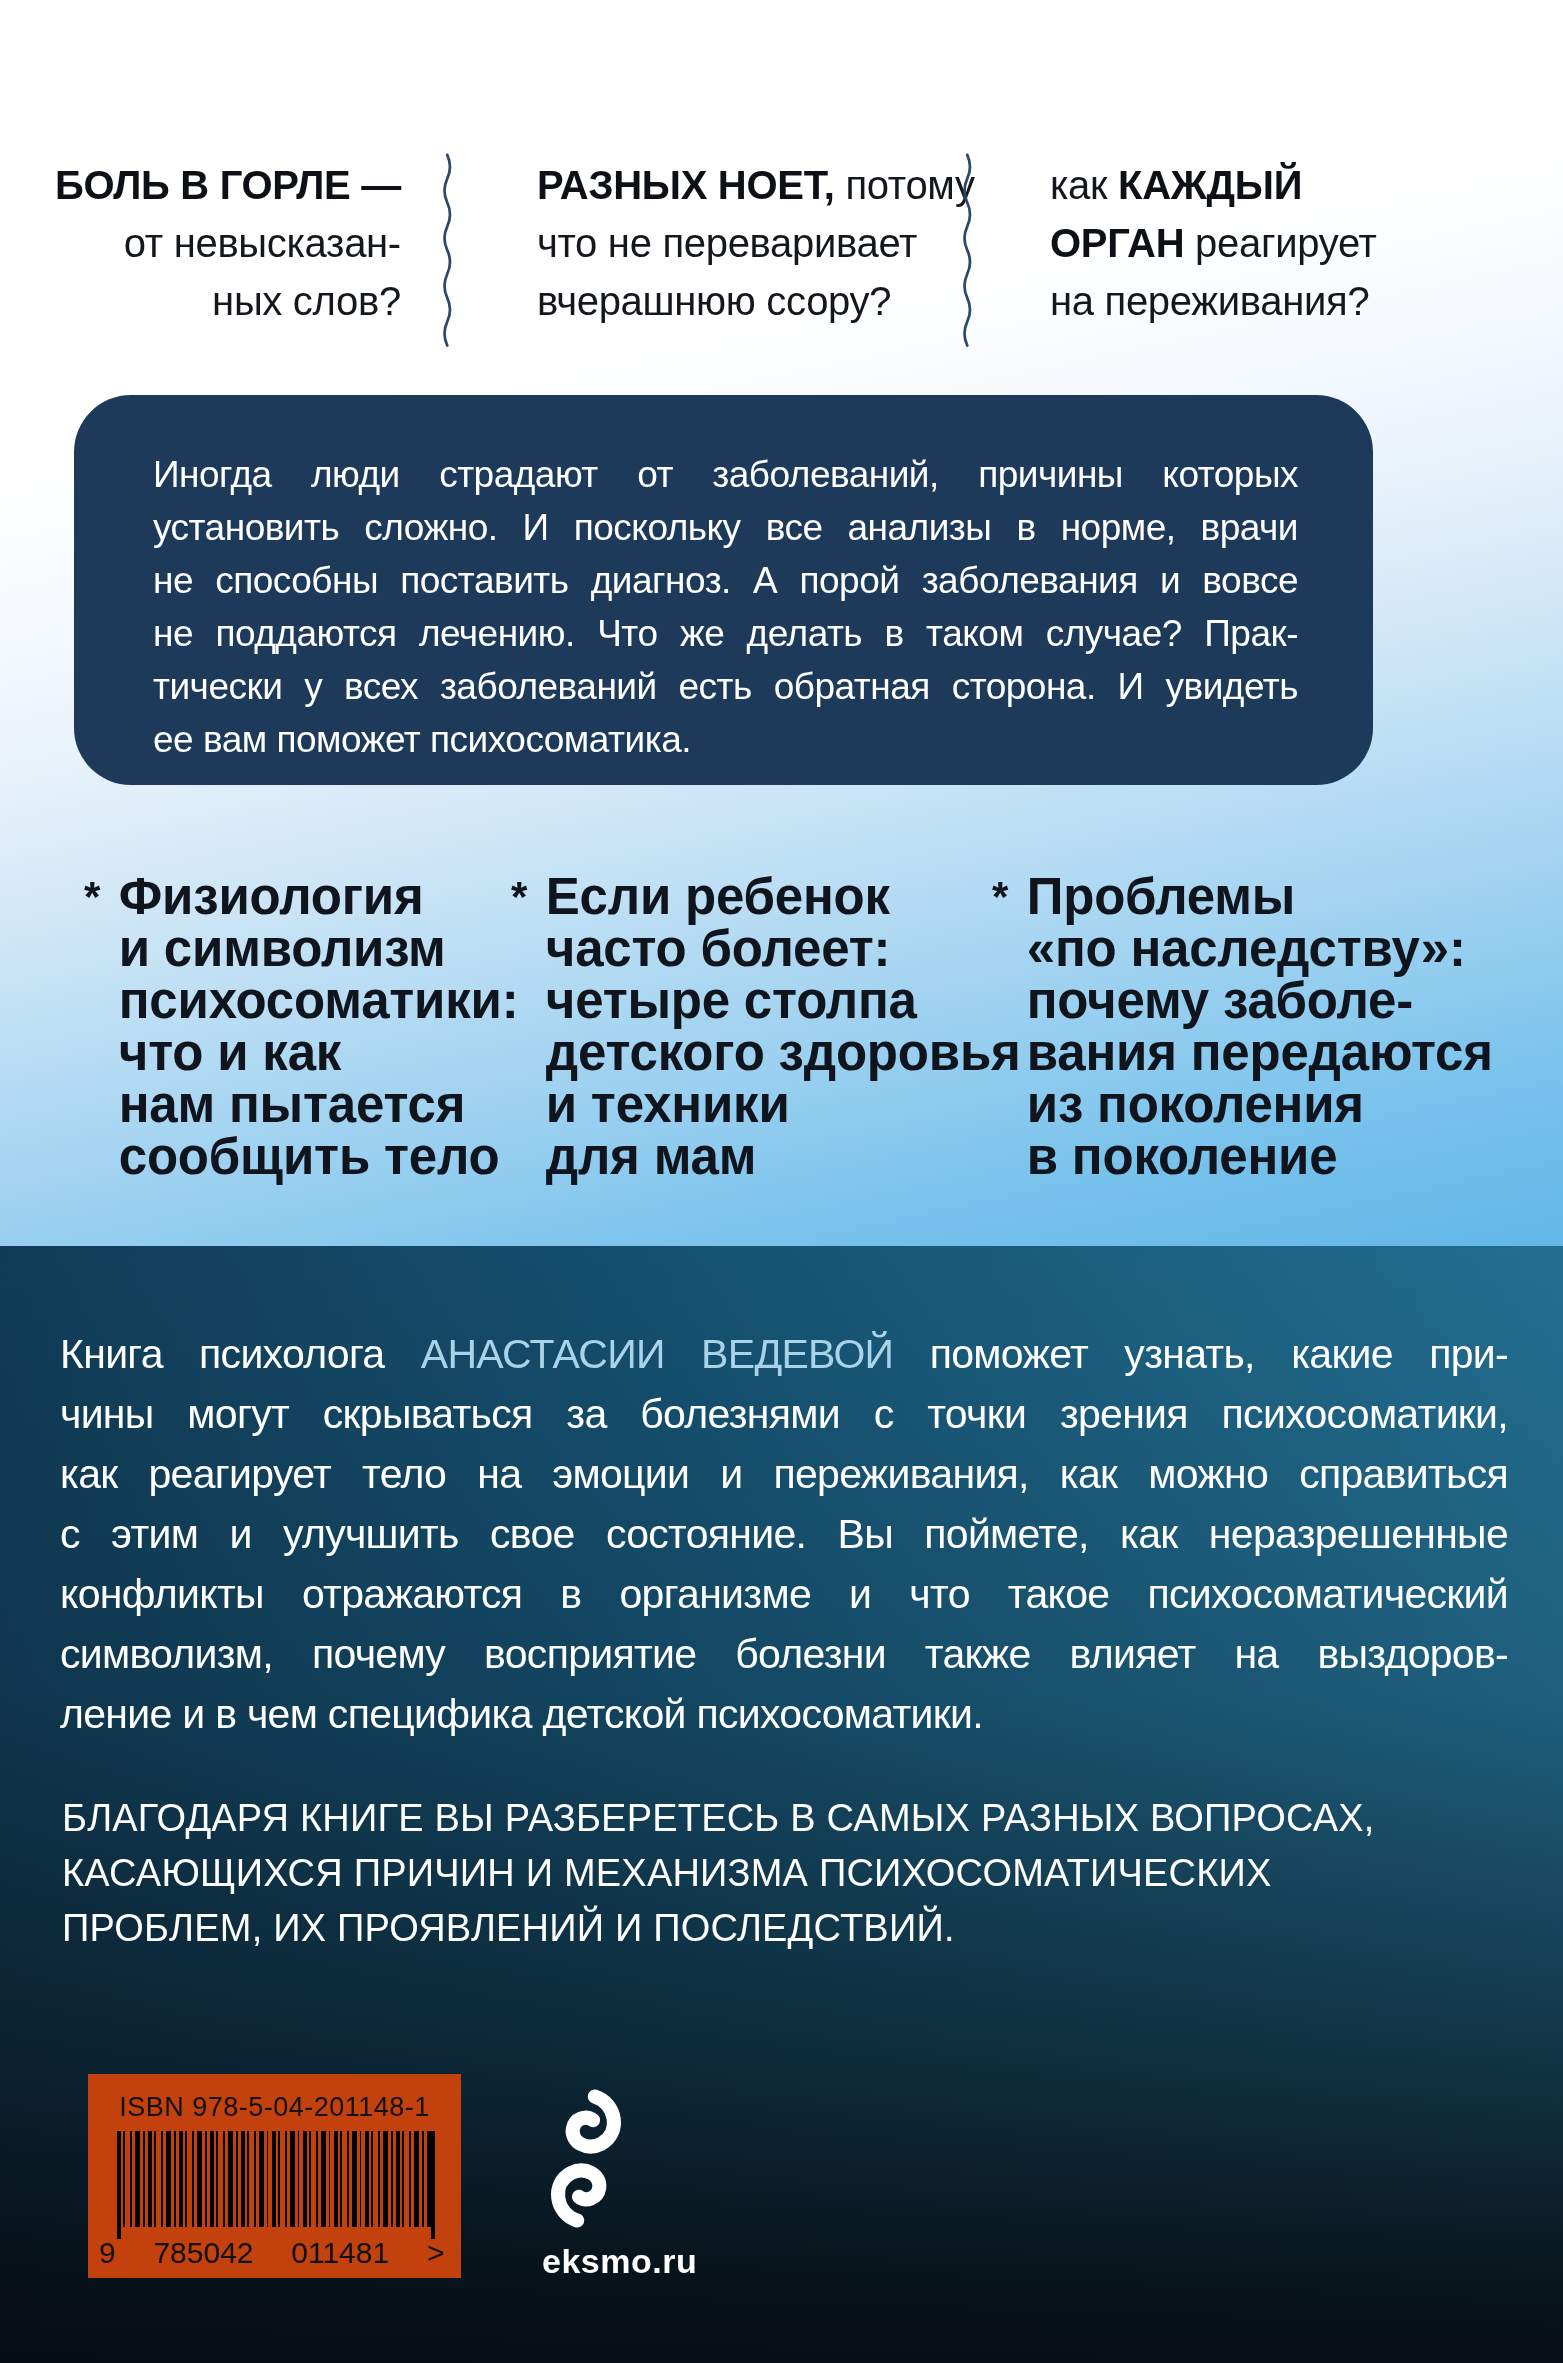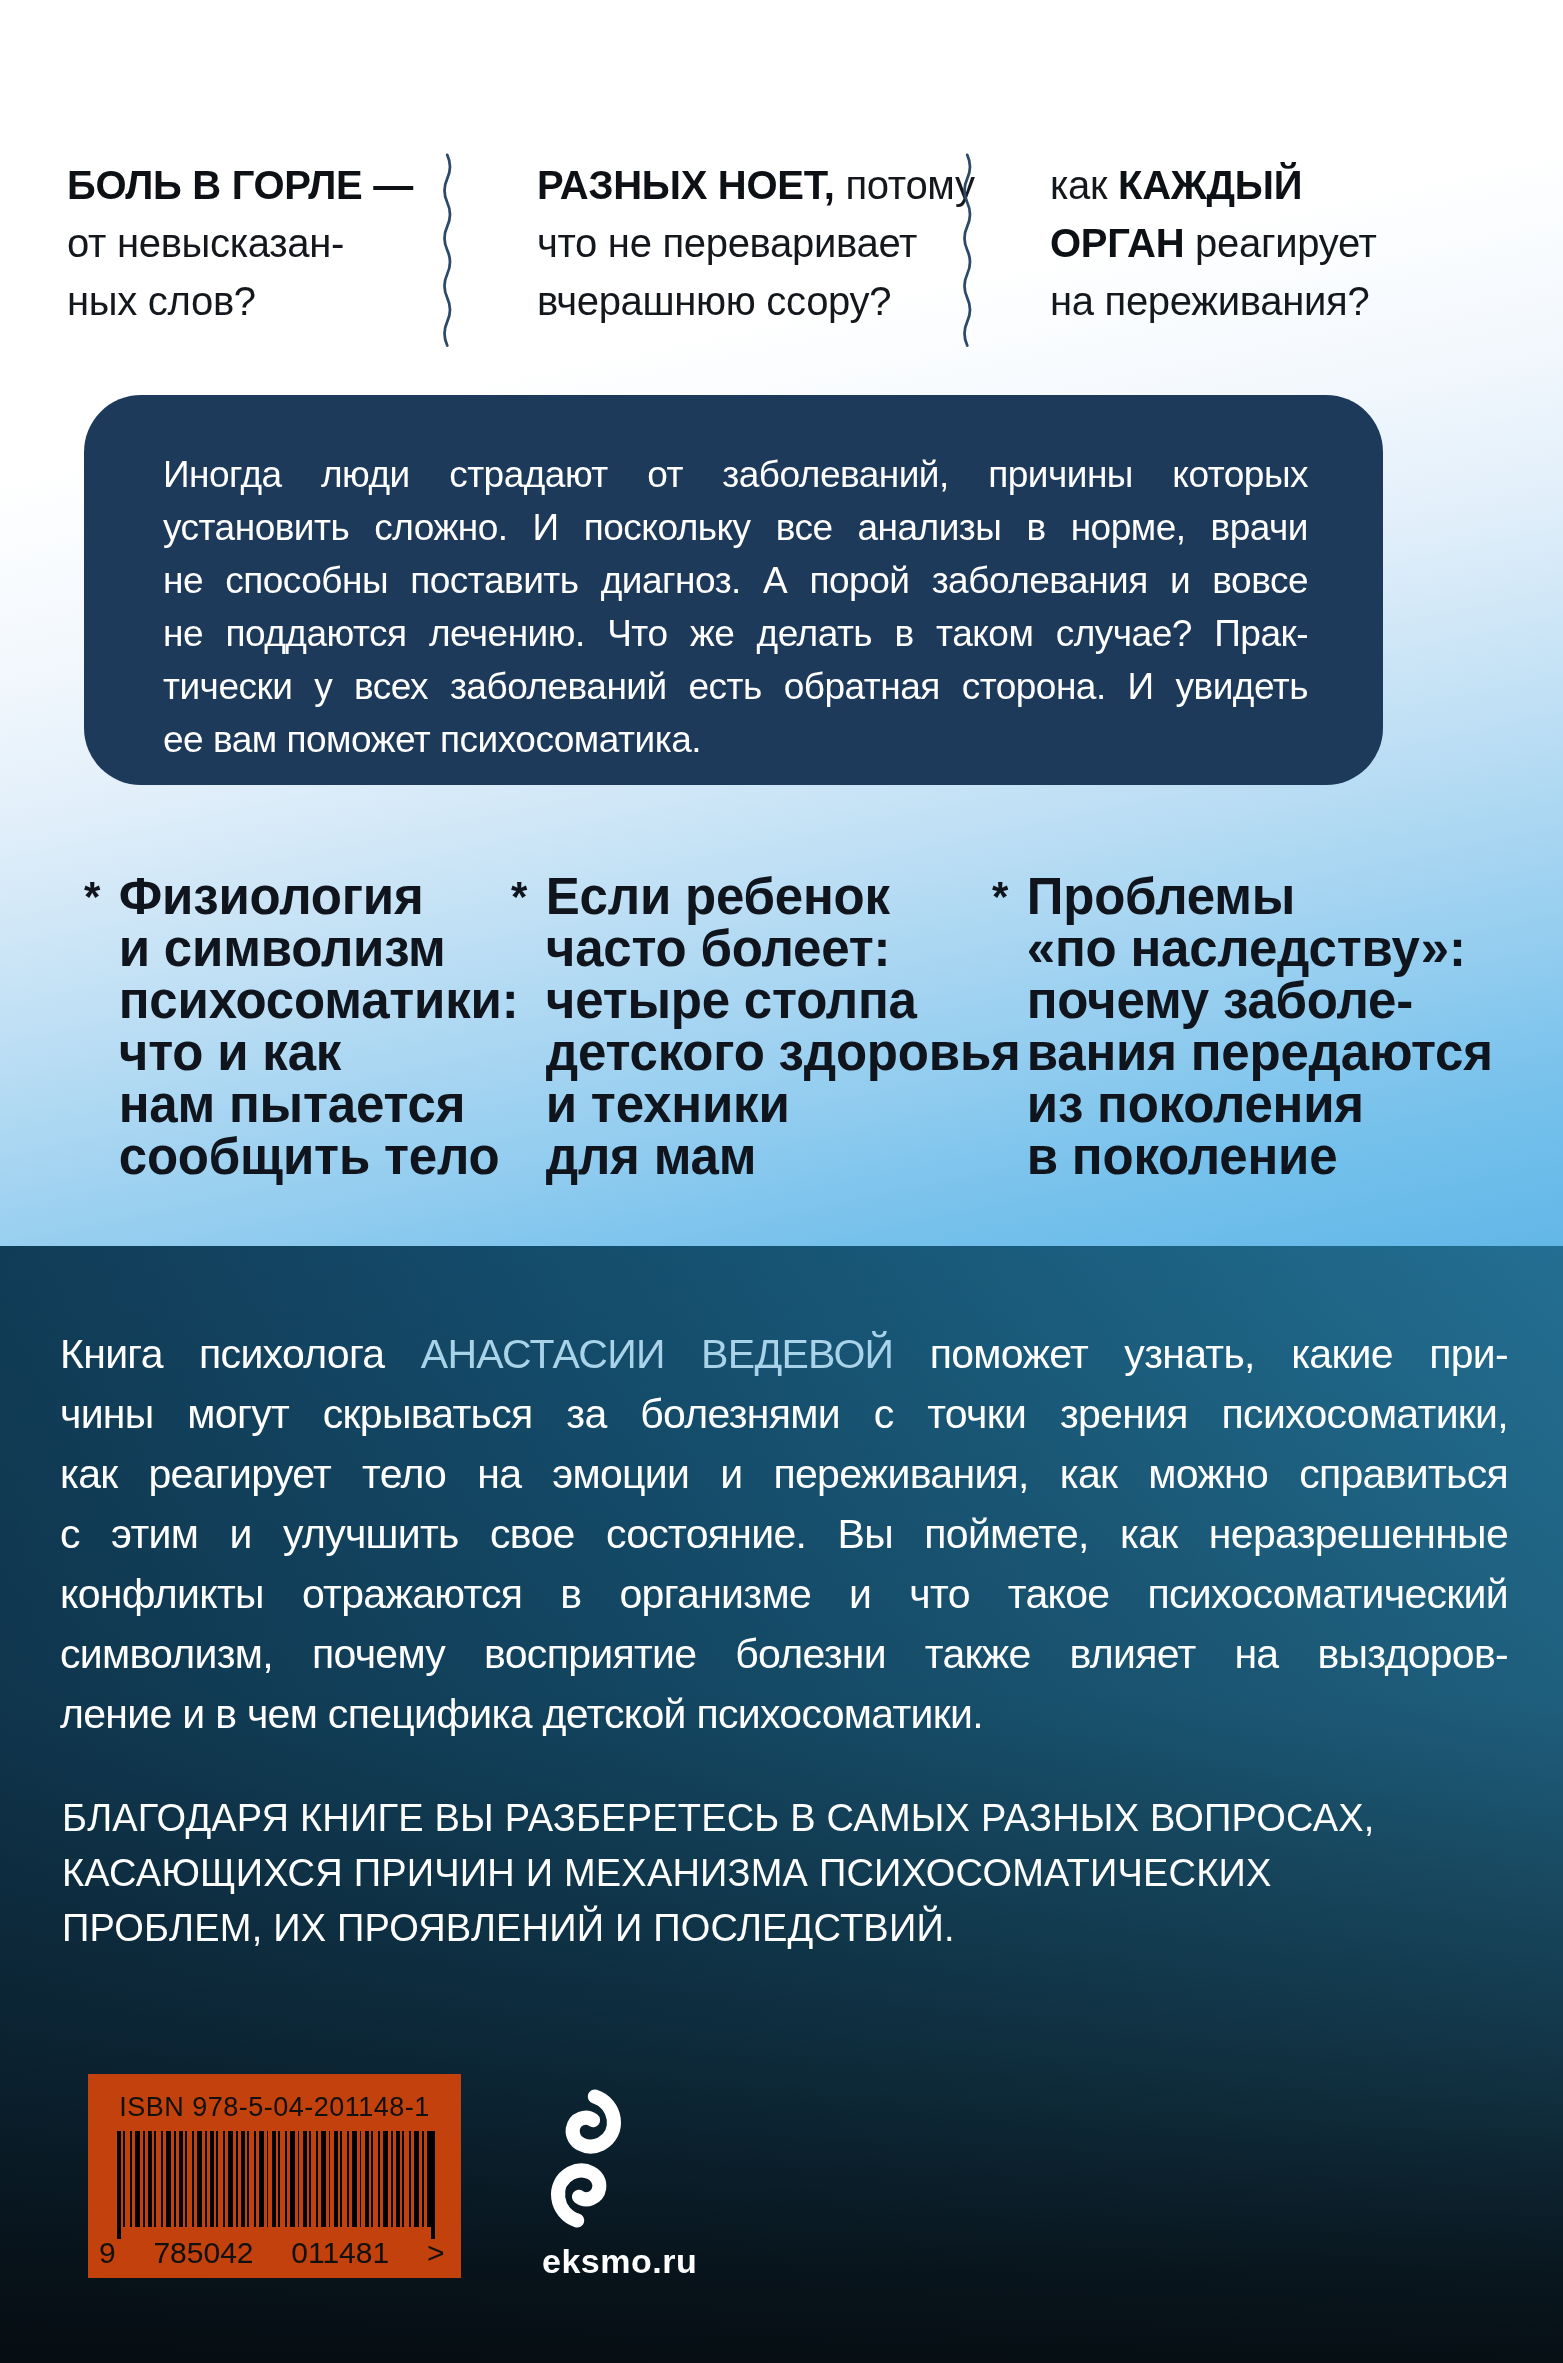--- a/index.html
+++ b/index.html
@@ -20,26 +20,26 @@
       linear-gradient(to bottom, rgba(7,15,21,0) 0%, rgba(7,15,21,0.18) 40%,
         rgba(7,15,21,0.62) 72%, rgba(6,12,17,0.9) 92%, rgba(5,11,15,0.96) 100%),
       linear-gradient(100deg, #113c57 0%, #155070 38%, #1d6283 68%, #26759a 100%);
   }
   
   .q{
     position:absolute; top:156px; font-size:40px; line-height:58px;
     letter-spacing:-0.3px; color:#14181d; white-space:pre-line;
   }
   .q .b{font-weight:bold; color:#0d1116;}
-  .q1{left:67px;} .q2{left:537px;} .q3{left:1050px;}
+  .q1{left:55px;text-align:right;} .q2{left:537px;} .q3{left:1050px;}
   .wave{position:absolute; top:152px; width:16.5px; height:200px;}
   .sep1{left:439px;} .sep2{left:959px;}
   
   .navy-box{
-    position:absolute; left:84px; top:395px; width:1299px; height:390px;
+    position:absolute; left:74px; top:395px; width:1299px; height:390px;
     box-sizing:border-box; border-radius:57px; padding:53px 75px 0 79px;
     color:#ffffff; font-size:37px; line-height:53px; letter-spacing:-0.5px;
   }
   .jl{white-space:pre-line; text-align:justify; text-align-last:justify;}
   .ll{white-space:pre-line;}
   
   .bullet{position:absolute; top:871px; display:flex; gap:18.4px; color:#10151d;}
   .bullet .mark{font-weight:bold; font-size:42px; line-height:52px;}
   .bullet .txt{font-weight:bold; font-size:51px; line-height:52px; white-space:pre-line; letter-spacing:-0.2px;}
   .b1{left:84px;} .b2{left:511px;} .b3{left:992px;}

